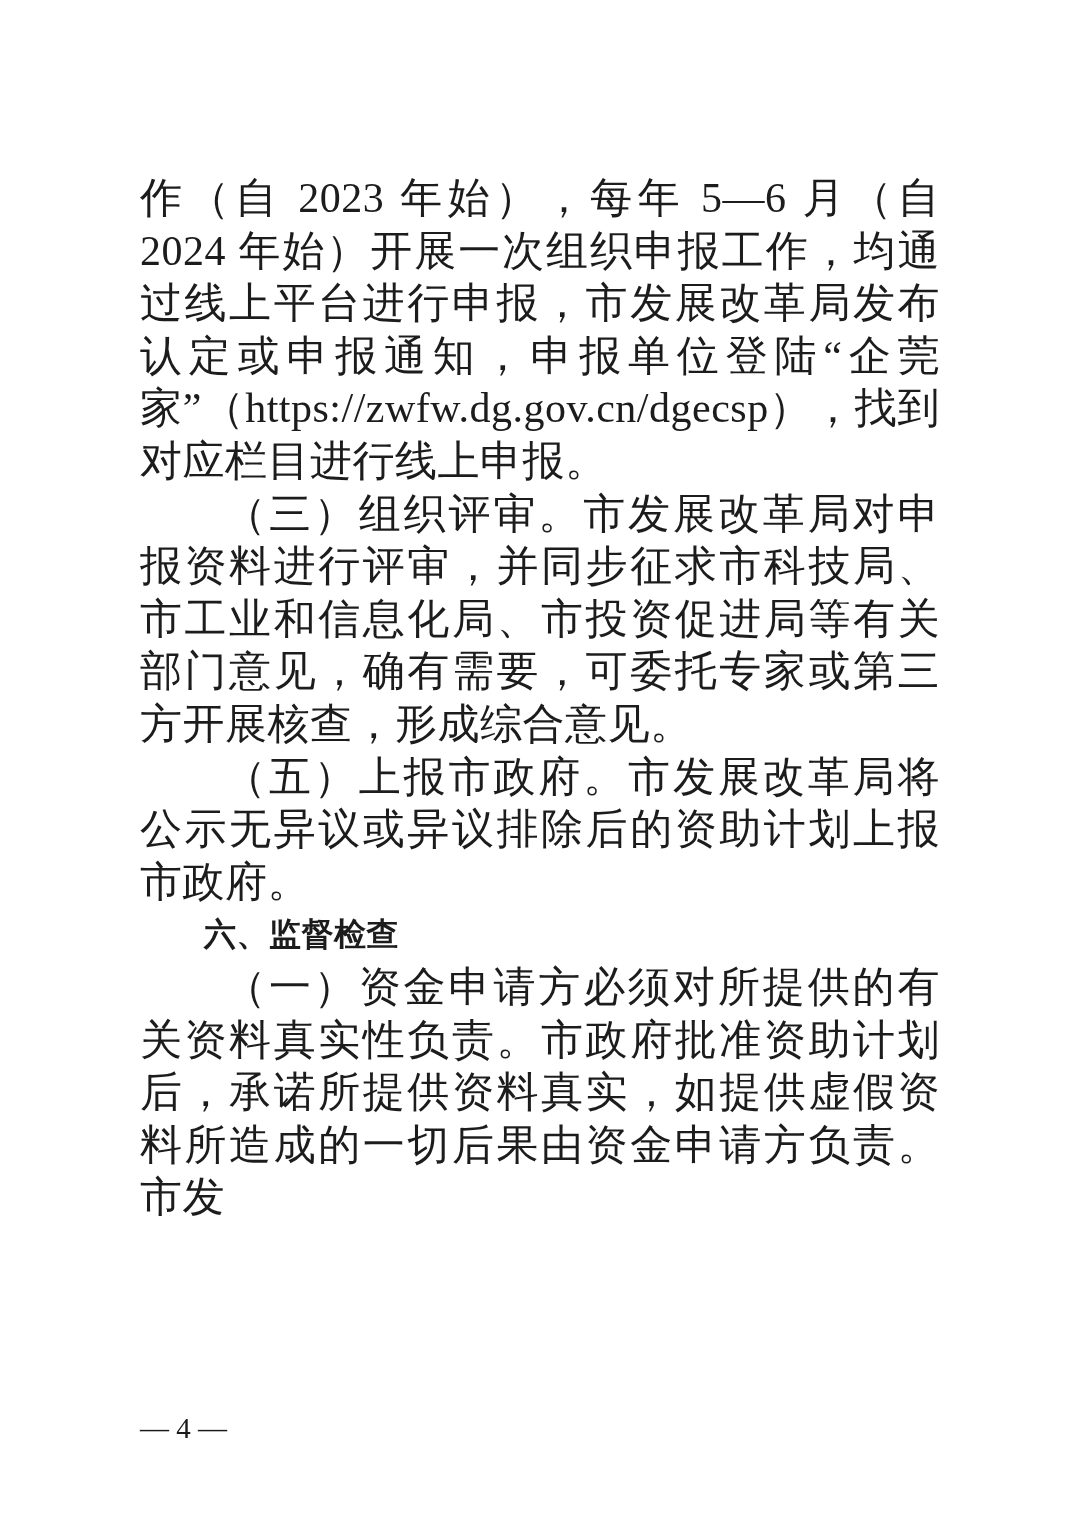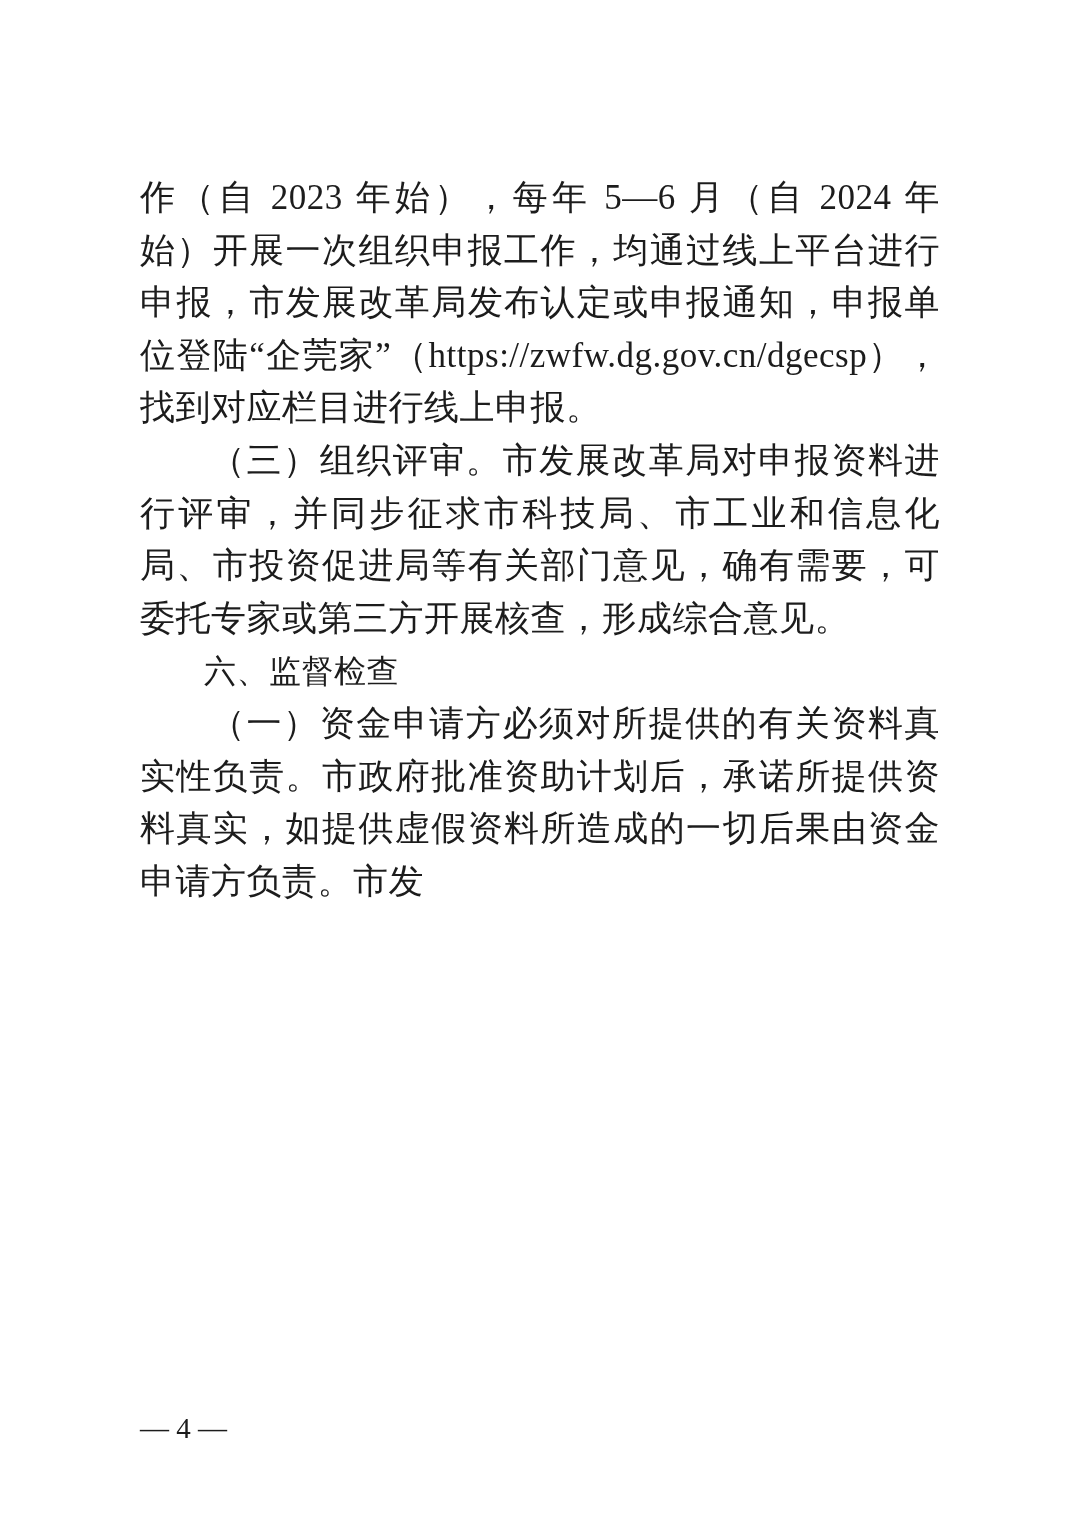--- a/index.html
+++ b/index.html
@@ -17,47 +17,48 @@
     inset: 0;
     background: #ffffff;
   }
   .doc-body {
     position: absolute;
     left: 140px;
     top: 172px;
     width: 800px;
   }
   .para {
-    font-size: 35px;
+    font-size: 42px;
     line-height: 52.6px;
     text-align: justify;
     text-justify: inter-character;
     letter-spacing: 0.5px;
     word-break: break-word;
   }
   .para.indent { text-indent: 2em; }
   .para.heading {
     font-family: "Liberation Sans", "DejaVu Sans", sans-serif;
-    font-weight: normal;
+    font-weight: bold;
     text-align: left;
     font-size: 32px;
   }
   .footer {
     position: absolute;
     left: 140px;
     top: 1408px;
     font-size: 29px;
     line-height: 40px;
     color: #1c1c1c;
   }
 </style>
 </head>
 <body>
 
 <div class="page">
   <div class="doc-body">
       <p class="para">作（自 2023 年始），每年 5—6 月（自 2024 年始）开展一次组织申报工作，均通过线上平台进行申报，市发展改革局发布认定或申报通知，申报单位登陆“企莞家”（https://zwfw.dg.gov.cn/dgecsp），找到对应栏目进行线上申报。</p>
       <p class="para indent">（三）组织评审。市发展改革局对申报资料进行评审，并同步征求市科技局、市工业和信息化局、市投资促进局等有关部门意见，确有需要，可委托专家或第三方开展核查，形成综合意见。</p>
+      <p class="para indent">（五）上报市政府。市发展改革局将公示无异议或异议排除后的资助计划上报市政府。</p>
       <p class="para heading indent">六、监督检查</p>
       <p class="para indent">（一）资金申请方必须对所提供的有关资料真实性负责。市政府批准资助计划后，承诺所提供资料真实，如提供虚假资料所造成的一切后果由资金申请方负责。市发</p>
     </div>
   <div class="footer">— 4 —</div>
 </div>
 
 </body></html>

